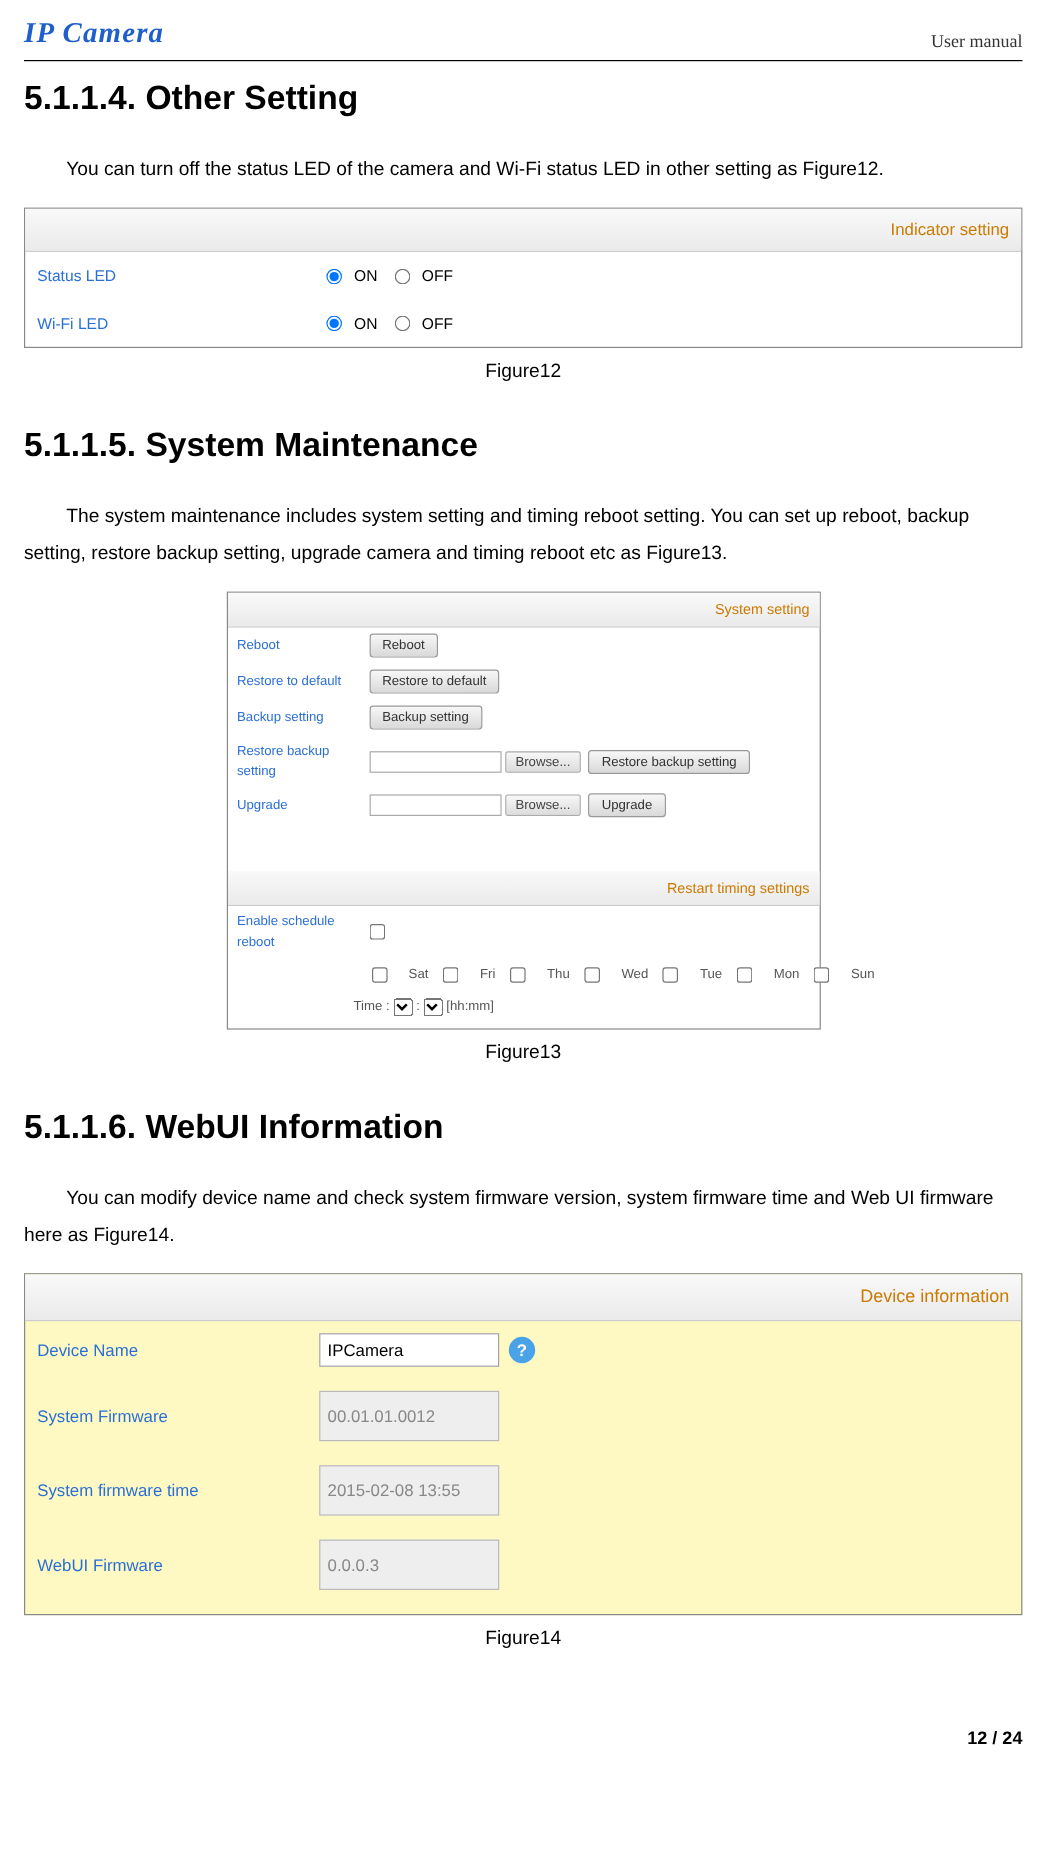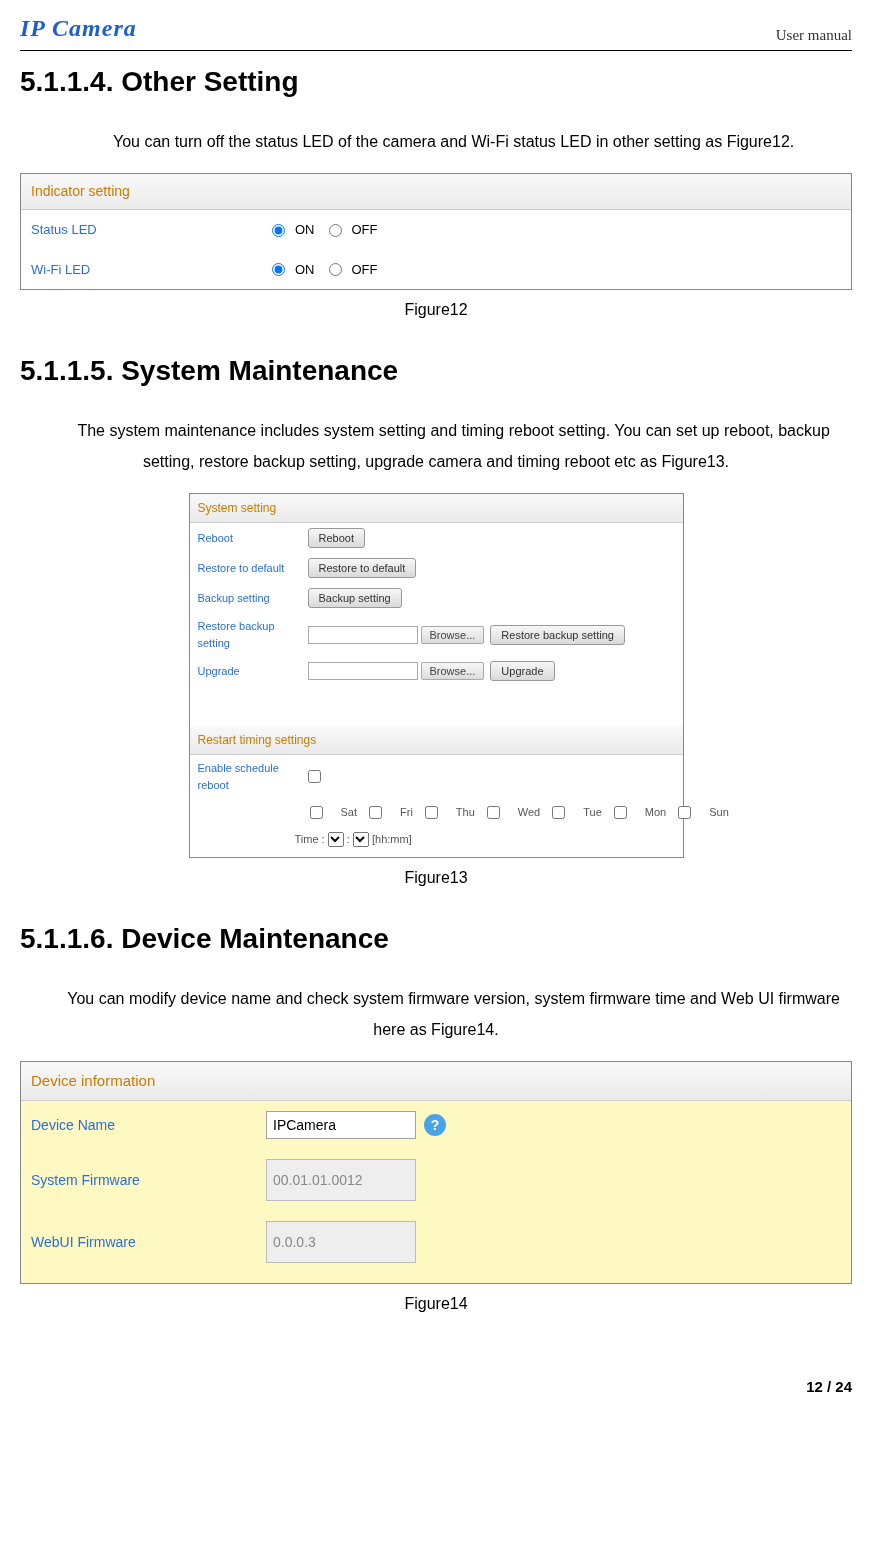--- a/index.html
+++ b/index.html
@@ -35,38 +35,38 @@
     }
     h2.section {
       font-size: 28px;
       font-weight: bold;
       margin: 10px 0 24px 0;
     }
     p.body {
       text-indent: 2.2em;
       margin-bottom: 16px;
       line-height: 1.9;
-      text-align: center;
     }
     .caption {
       text-align: center;
       margin: 8px 0 28px 0;
     }
     
     .fig12 {
       border: 1px solid #888;
       background: #fff;
       margin-bottom: 8px;
     }
     .panel-title {
       background: linear-gradient(#f9f9f9, #eaeaea);
       color: #cc7a00;
       font-size: 14px;
       padding: 7px 10px;
       border-bottom: 1px solid #ccc;
+      text-align: right;
     }
     .fig-row {
       display: flex;
       align-items: center;
       padding: 10px 10px;
       font-size: 13px;
     }
     .fig-label {
       color: #2a6fd6;
       width: 235px;
@@ -297,34 +297,38 @@
   <div class="time-row">
     <span>Time :</span>
     <select><option>00</option></select>
     :
     <select><option>00</option></select>
     <span>[hh:mm]</span>
   </div>
 </div>
 <div class="caption">Figure13</div>
 
-<h2 class="section">5.1.1.6. Device Maintenance</h2>
+<h2 class="section">5.1.1.6. WebUI Information</h2>
 <p class="body">You can modify device name and check system firmware version, system firmware time and Web UI firmware here as Figure14.</p>
 
 <div class="fig14">
   <div class="panel-title">Device information</div>
   <div class="fig14-row">
     <div class="fig14-label">Device Name</div>
     <input class="txt-input" value="IPCamera" style="">
     <span class="help-icon">?</span>
   </div>
   <div class="fig14-row">
     <div class="fig14-label">System Firmware</div>
     <input class="txt-readonly" readonly="" value="00.01.01.0012" style="">
   </div>
   <div class="fig14-row">
+    <div class="fig14-label">System firmware time</div>
+    <input class="txt-readonly" readonly="" value="2015-02-08 13:55" style="">
+  </div>
+  <div class="fig14-row">
     <div class="fig14-label">WebUI Firmware</div>
     <input class="txt-readonly" readonly="" value="0.0.0.3" style="">
   </div>
 </div>
 <div class="caption">Figure14</div>
 
 <div class="footer">12 / 24</div>
 
 </body></html>

